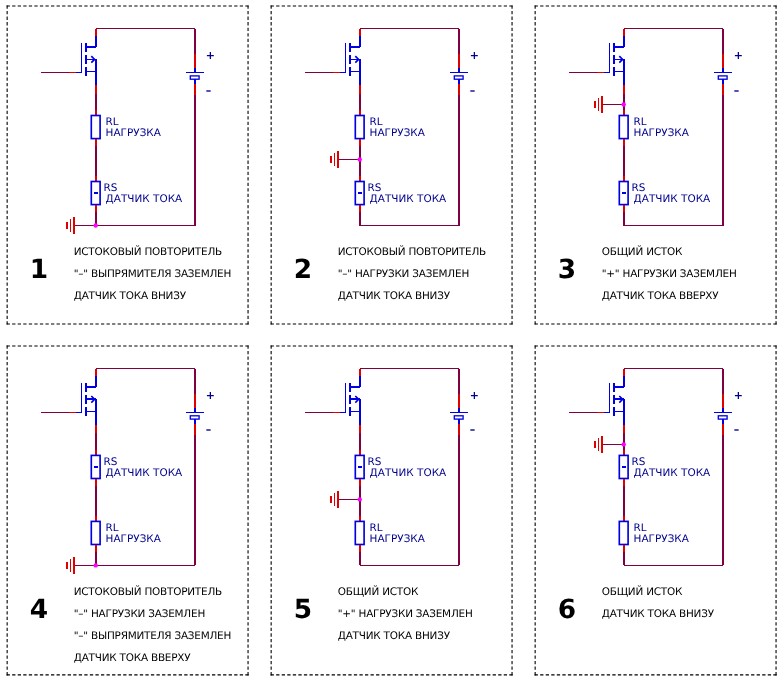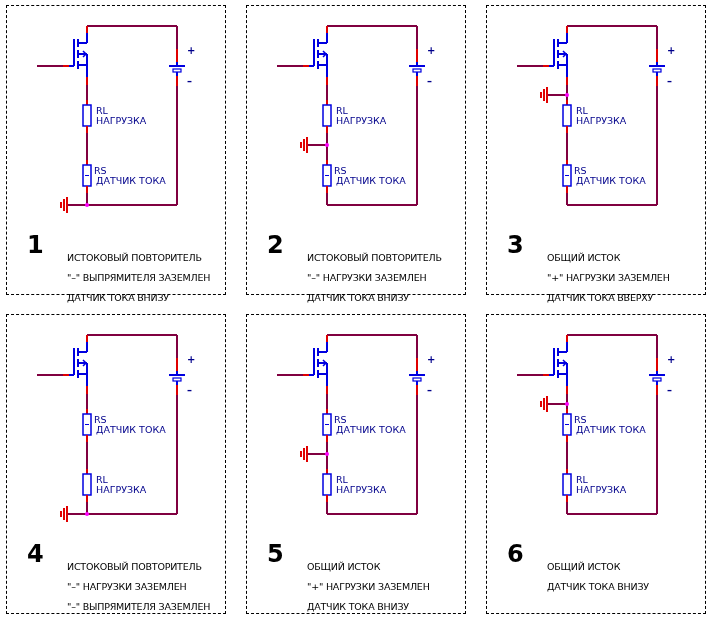--- a/index.html
+++ b/index.html
@@ -3,21 +3,21 @@
 <meta charset="utf-8">
 <style>
   html, body { margin: 0; padding: 0; background: #ffffff; }
   body { width: 713px; height: 620px; position: relative; overflow: hidden;
          font-family: "DejaVu Sans", sans-serif; }
   .panel { position: absolute; width: 220px; border: 1px dashed #000; box-sizing: border-box; }
   .panel svg { position: absolute; left: 0; top: 0; overflow: visible; }
   .num { position: absolute; font-family: "DejaVu Sans", sans-serif; font-weight: bold;
          font-size: 24px; color: #000; line-height: 1; }
   .desc { position: absolute; left: 60px; font-family: "DejaVu Sans", sans-serif; font-size: 9.5px;
-          color: #000; line-height: 1; white-space: nowrap; letter-spacing: -0.2px; margin-top: 28px; }
+          color: #000; line-height: 1; white-space: nowrap; letter-spacing: -0.2px; }
   .clabel { font-family: "DejaVu Sans", sans-serif; font-size: 9.5px; fill: #00008b; }
   .pm { font-family: "DejaVu Sans", sans-serif; font-size: 10px; fill: #00008b; font-weight: bold; }
 </style>
 </head>
 <body>
 
 <div id="diagram">
     <div class="panel" style="left: 6px; top: 5px; height: 290px;">
       <svg width="220" height="290" style="overflow: visible;">
         <line x1="80" y1="20" x2="170" y2="20" stroke="#800040" stroke-width="1.5" shape-rendering="crispEdges"></line>

